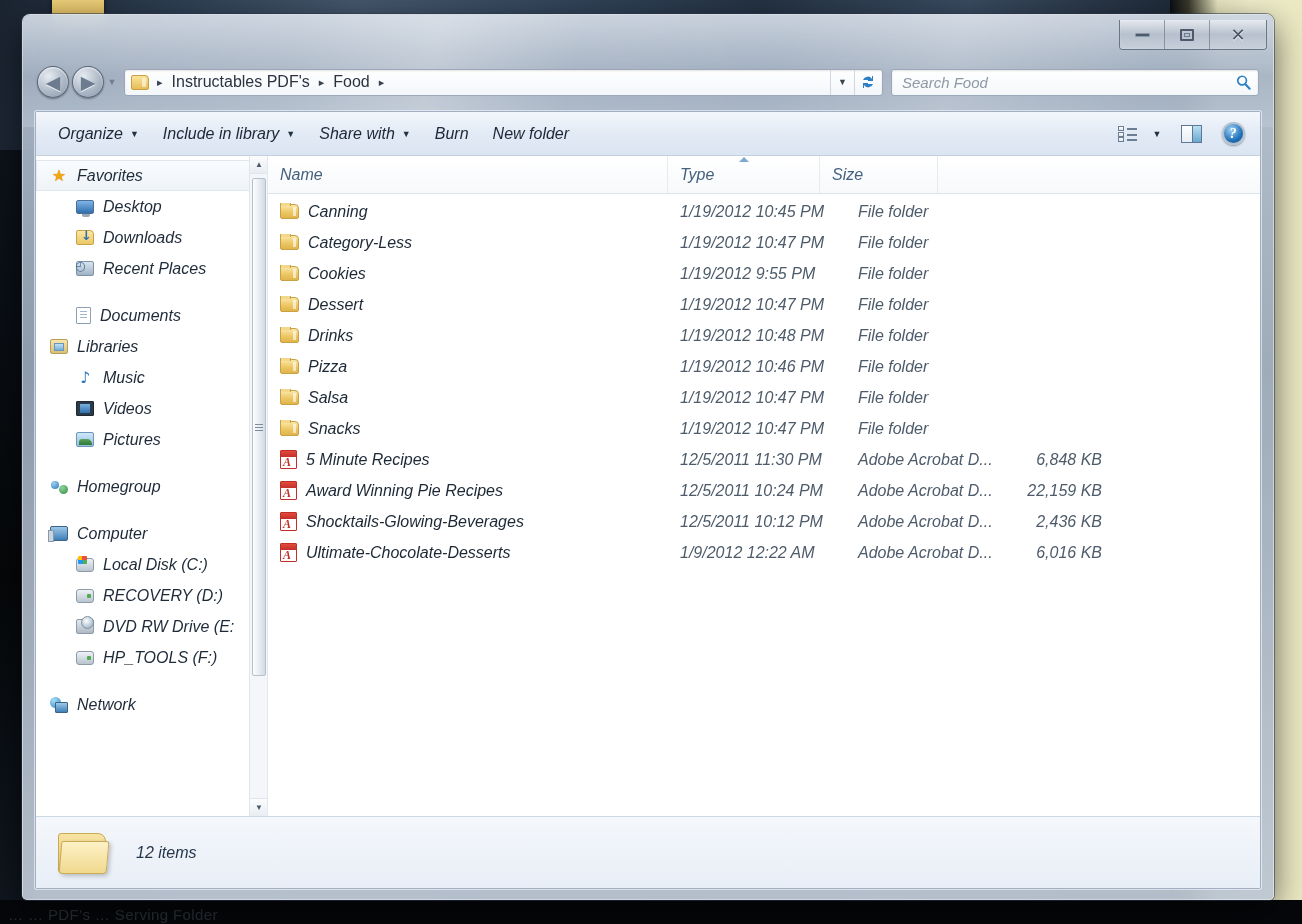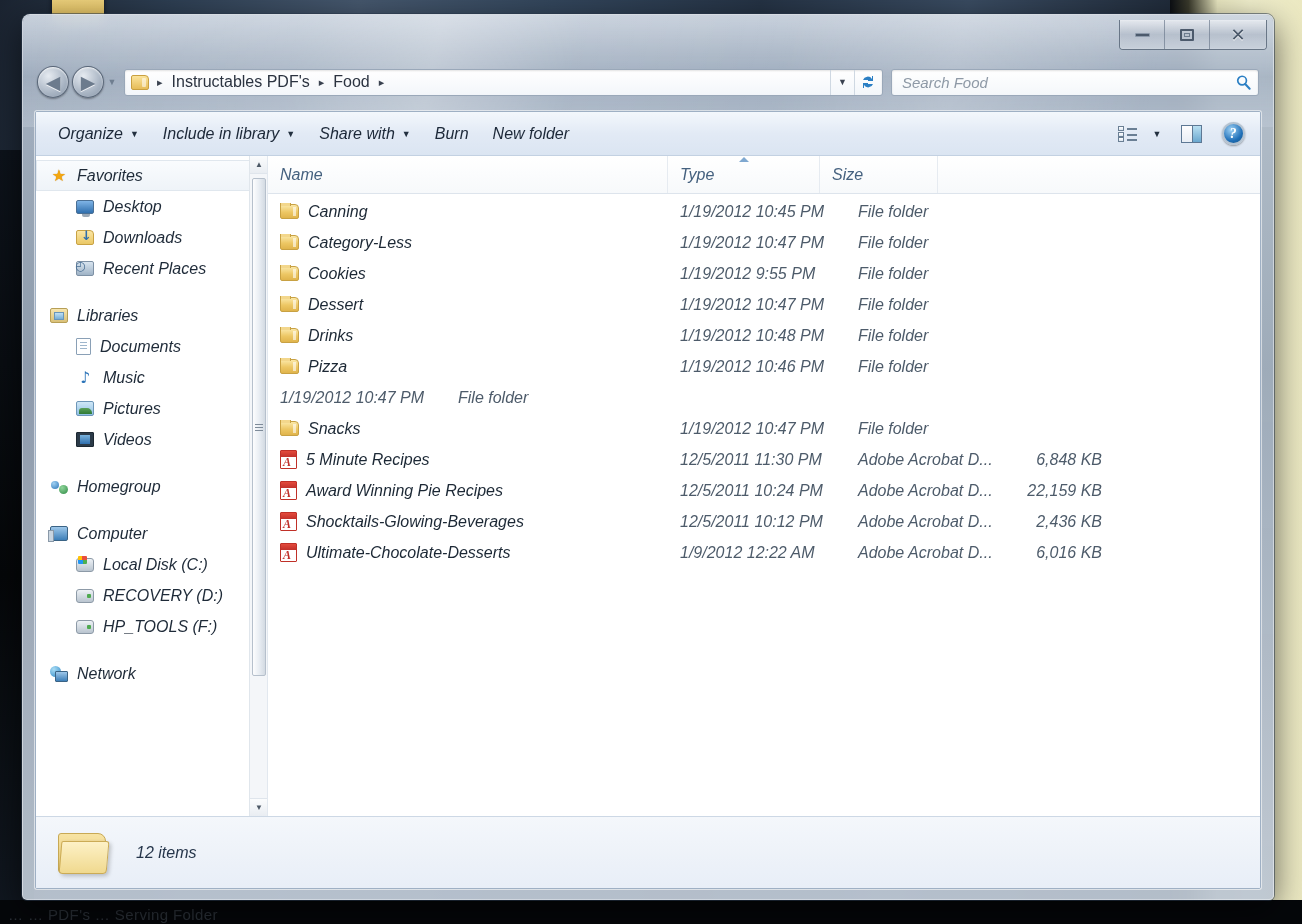--- a/index.html
+++ b/index.html
@@ -542,39 +542,39 @@
             <span class="ic-dl nicon"></span>
             <span>Downloads</span>
           </div>
           <div class="navrow child">
             <span class="ic-recent nicon"></span>
             <span>Recent Places</span>
           </div>
 
           <div class="navgap"></div>
 
+          <div class="navrow child">
+            <span class="ic-doc nicon"></span>
+            <span>Documents</span>
+          </div>
           <div class="navrow">
             <span class="ic-lib nicon"></span>
             <span>Libraries</span>
           </div>
           <div class="navrow child">
-            <span class="ic-doc nicon"></span>
-            <span>Documents</span>
-          </div>
-          <div class="navrow child">
             <span class="ic-music nicon">♪</span>
             <span>Music</span>
           </div>
           <div class="navrow child">
+            <span class="ic-vid nicon"></span>
+            <span>Videos</span>
+          </div>
+          <div class="navrow child">
             <span class="ic-pic nicon"></span>
             <span>Pictures</span>
-          </div>
-          <div class="navrow child">
-            <span class="ic-vid nicon"></span>
-            <span>Videos</span>
           </div>
 
           <div class="navgap"></div>
 
           <div class="navrow">
             <span class="ic-home nicon"></span>
             <span>Homegroup</span>
           </div>
 
           <div class="navgap"></div>
@@ -583,20 +583,24 @@
             <span class="ic-computer nicon"></span>
             <span>Computer</span>
           </div>
           <div class="navrow child">
             <span class="ic-diskwin nicon"></span>
             <span>Local Disk (C:)</span>
           </div>
           <div class="navrow child">
             <span class="ic-disk nicon"></span>
             <span>RECOVERY (D:)</span>
+          </div>
+          <div class="navrow child">
+            <span class="ic-dvd nicon"></span>
+            <span>DVD RW Drive (E:</span>
           </div>
           <div class="navrow child">
             <span class="ic-disk nicon"></span>
             <span>HP_TOOLS (F:)</span>
           </div>
 
           <div class="navgap"></div>
 
           <div class="navrow">
             <span class="ic-network nicon"></span>
@@ -681,20 +685,24 @@
             <div class="row">
               <div class="cell-name" style="width: 400px; align-items: center;">
                 <span class="ic-folder"></span>
                 <span>Pizza</span>
               </div>
               <div class="cell-date" style="width: 178px;">1/19/2012 10:46 PM</div>
               <div class="cell-type" style="width: 152px;">File folder</div>
               <div class="cell-size" style="width: 118px;"></div>
             </div>
             <div class="row">
+              <div class="cell-name" style="width: 400px;">
+                <span class="ic-folder"></span>
+                <span>Salsa</span>
+              </div>
               <div class="cell-date" style="width: 178px;">1/19/2012 10:47 PM</div>
               <div class="cell-type" style="width: 152px;">File folder</div>
               <div class="cell-size" style="width: 118px;"></div>
             </div>
             <div class="row">
               <div class="cell-name" style="width: 400px;">
                 <span class="ic-folder"></span>
                 <span>Snacks</span>
               </div>
               <div class="cell-date" style="width: 178px;">1/19/2012 10:47 PM</div>

